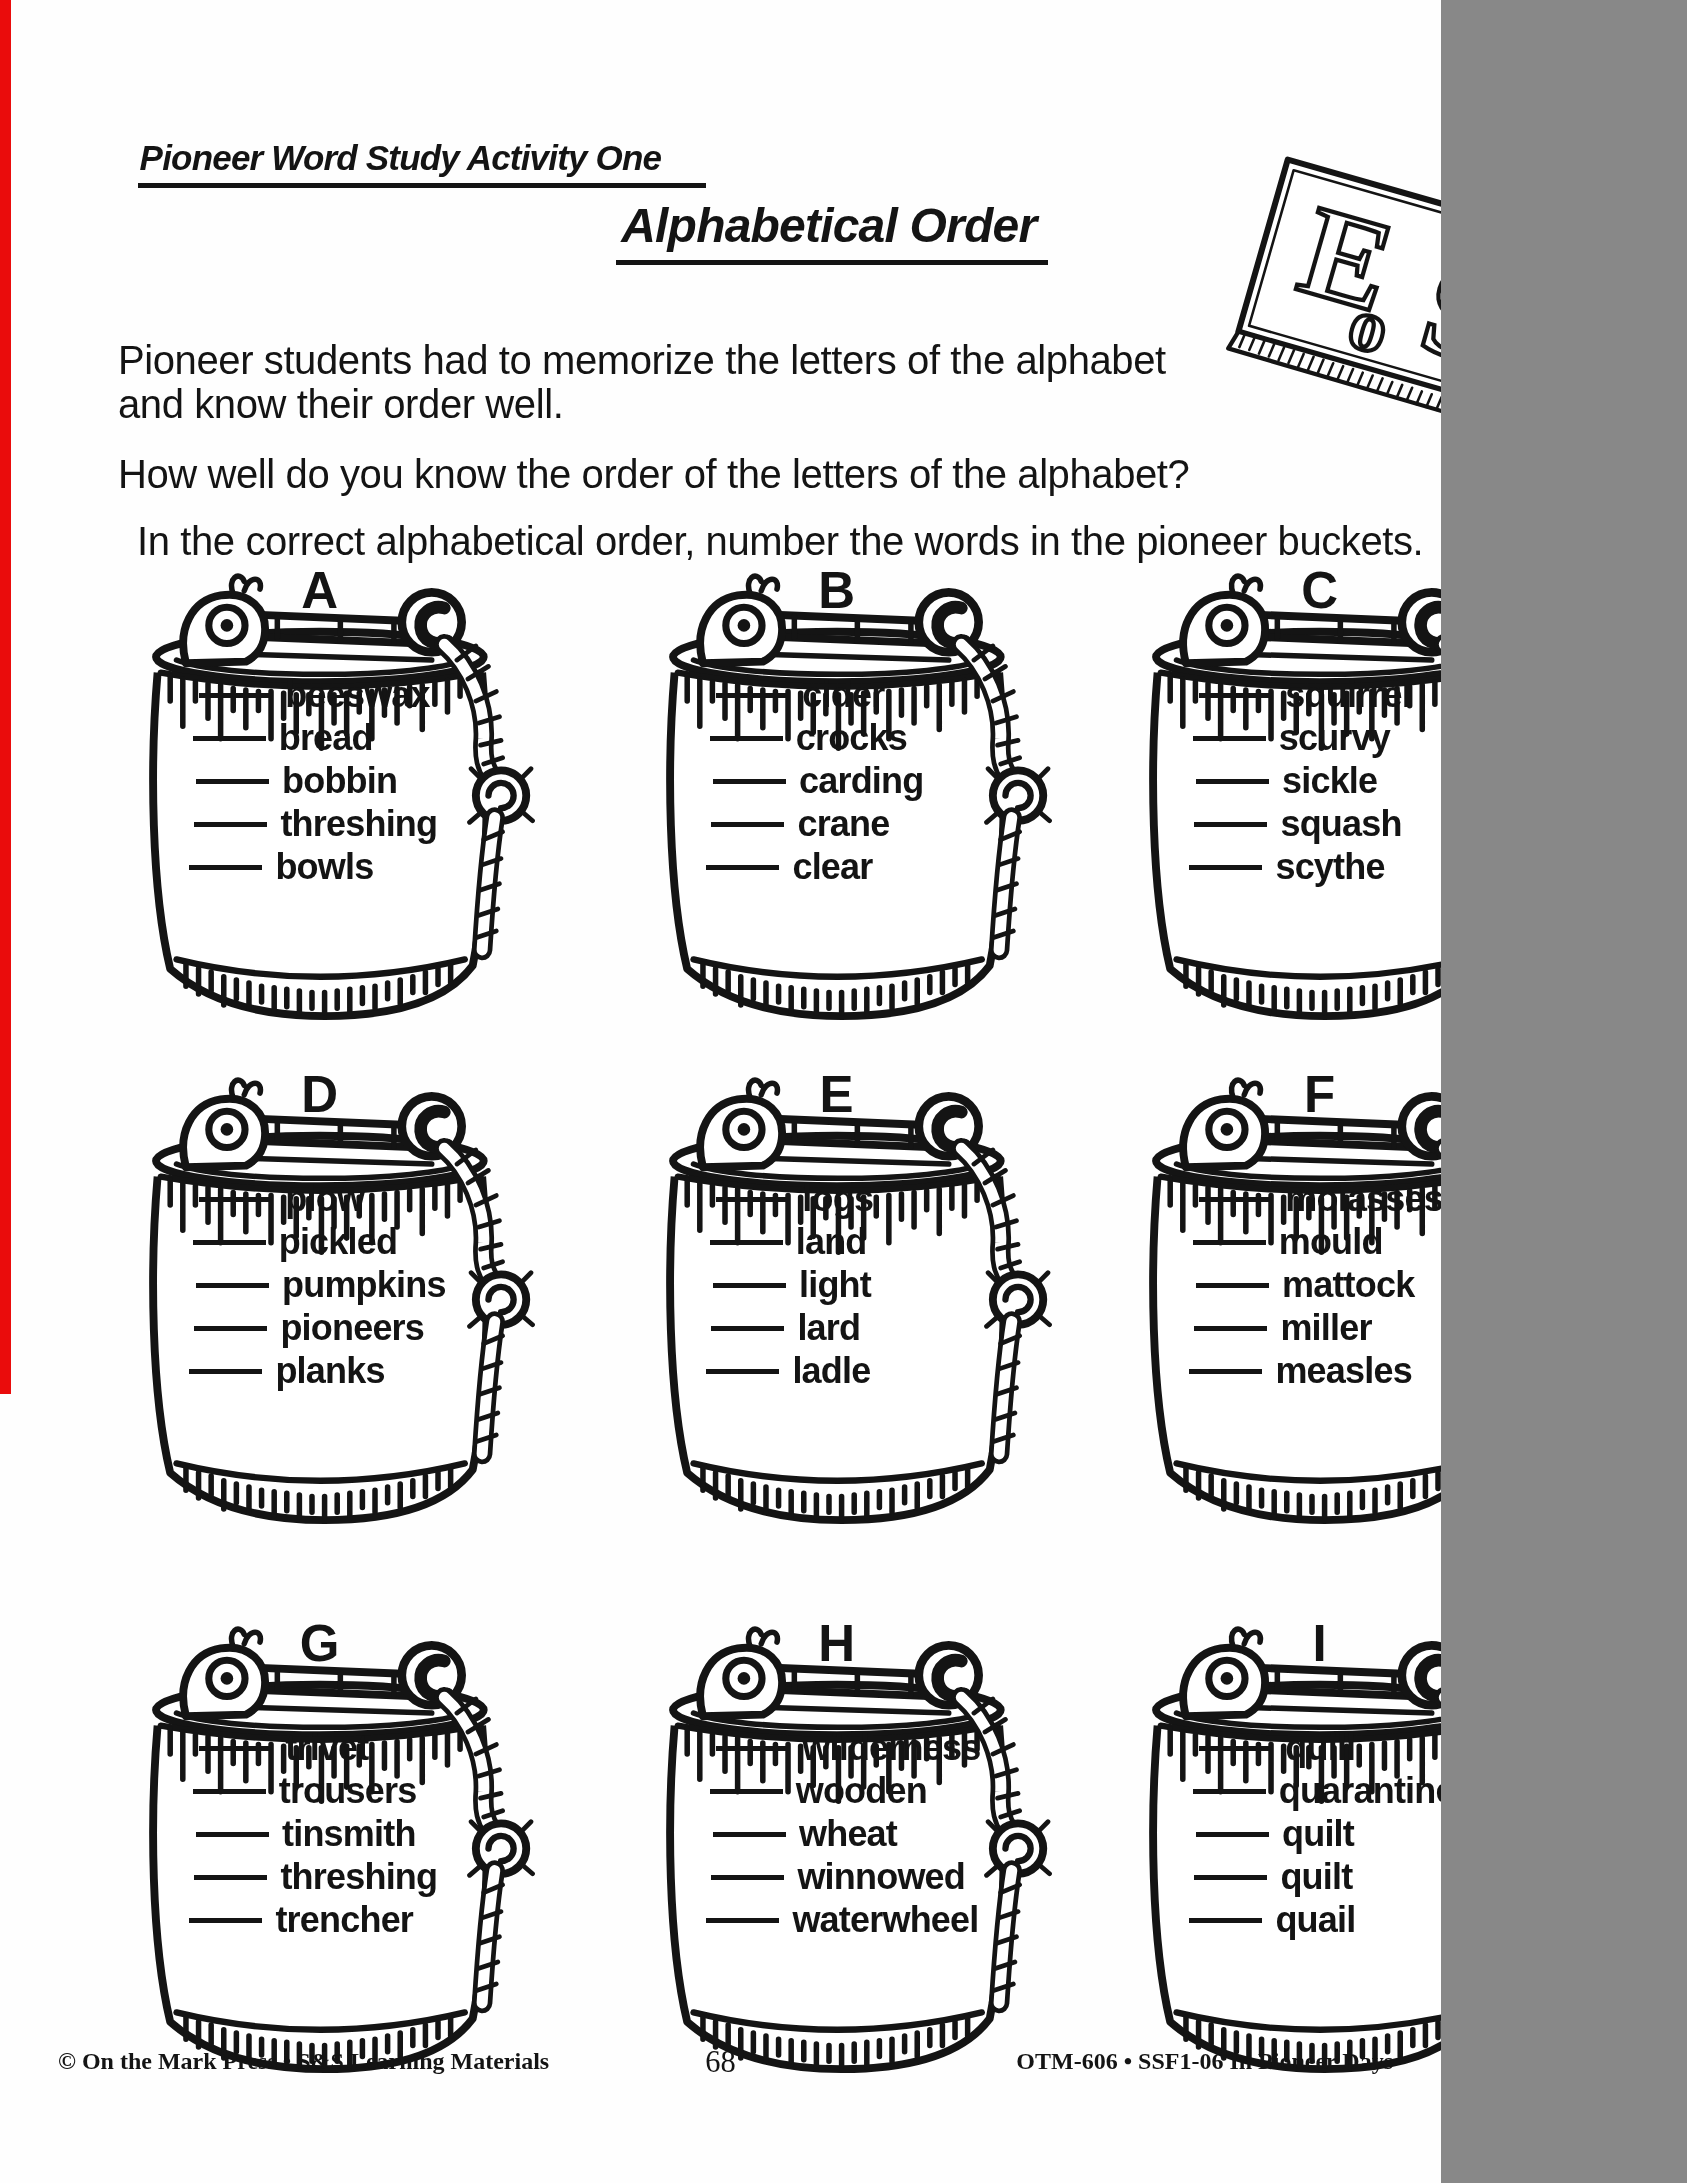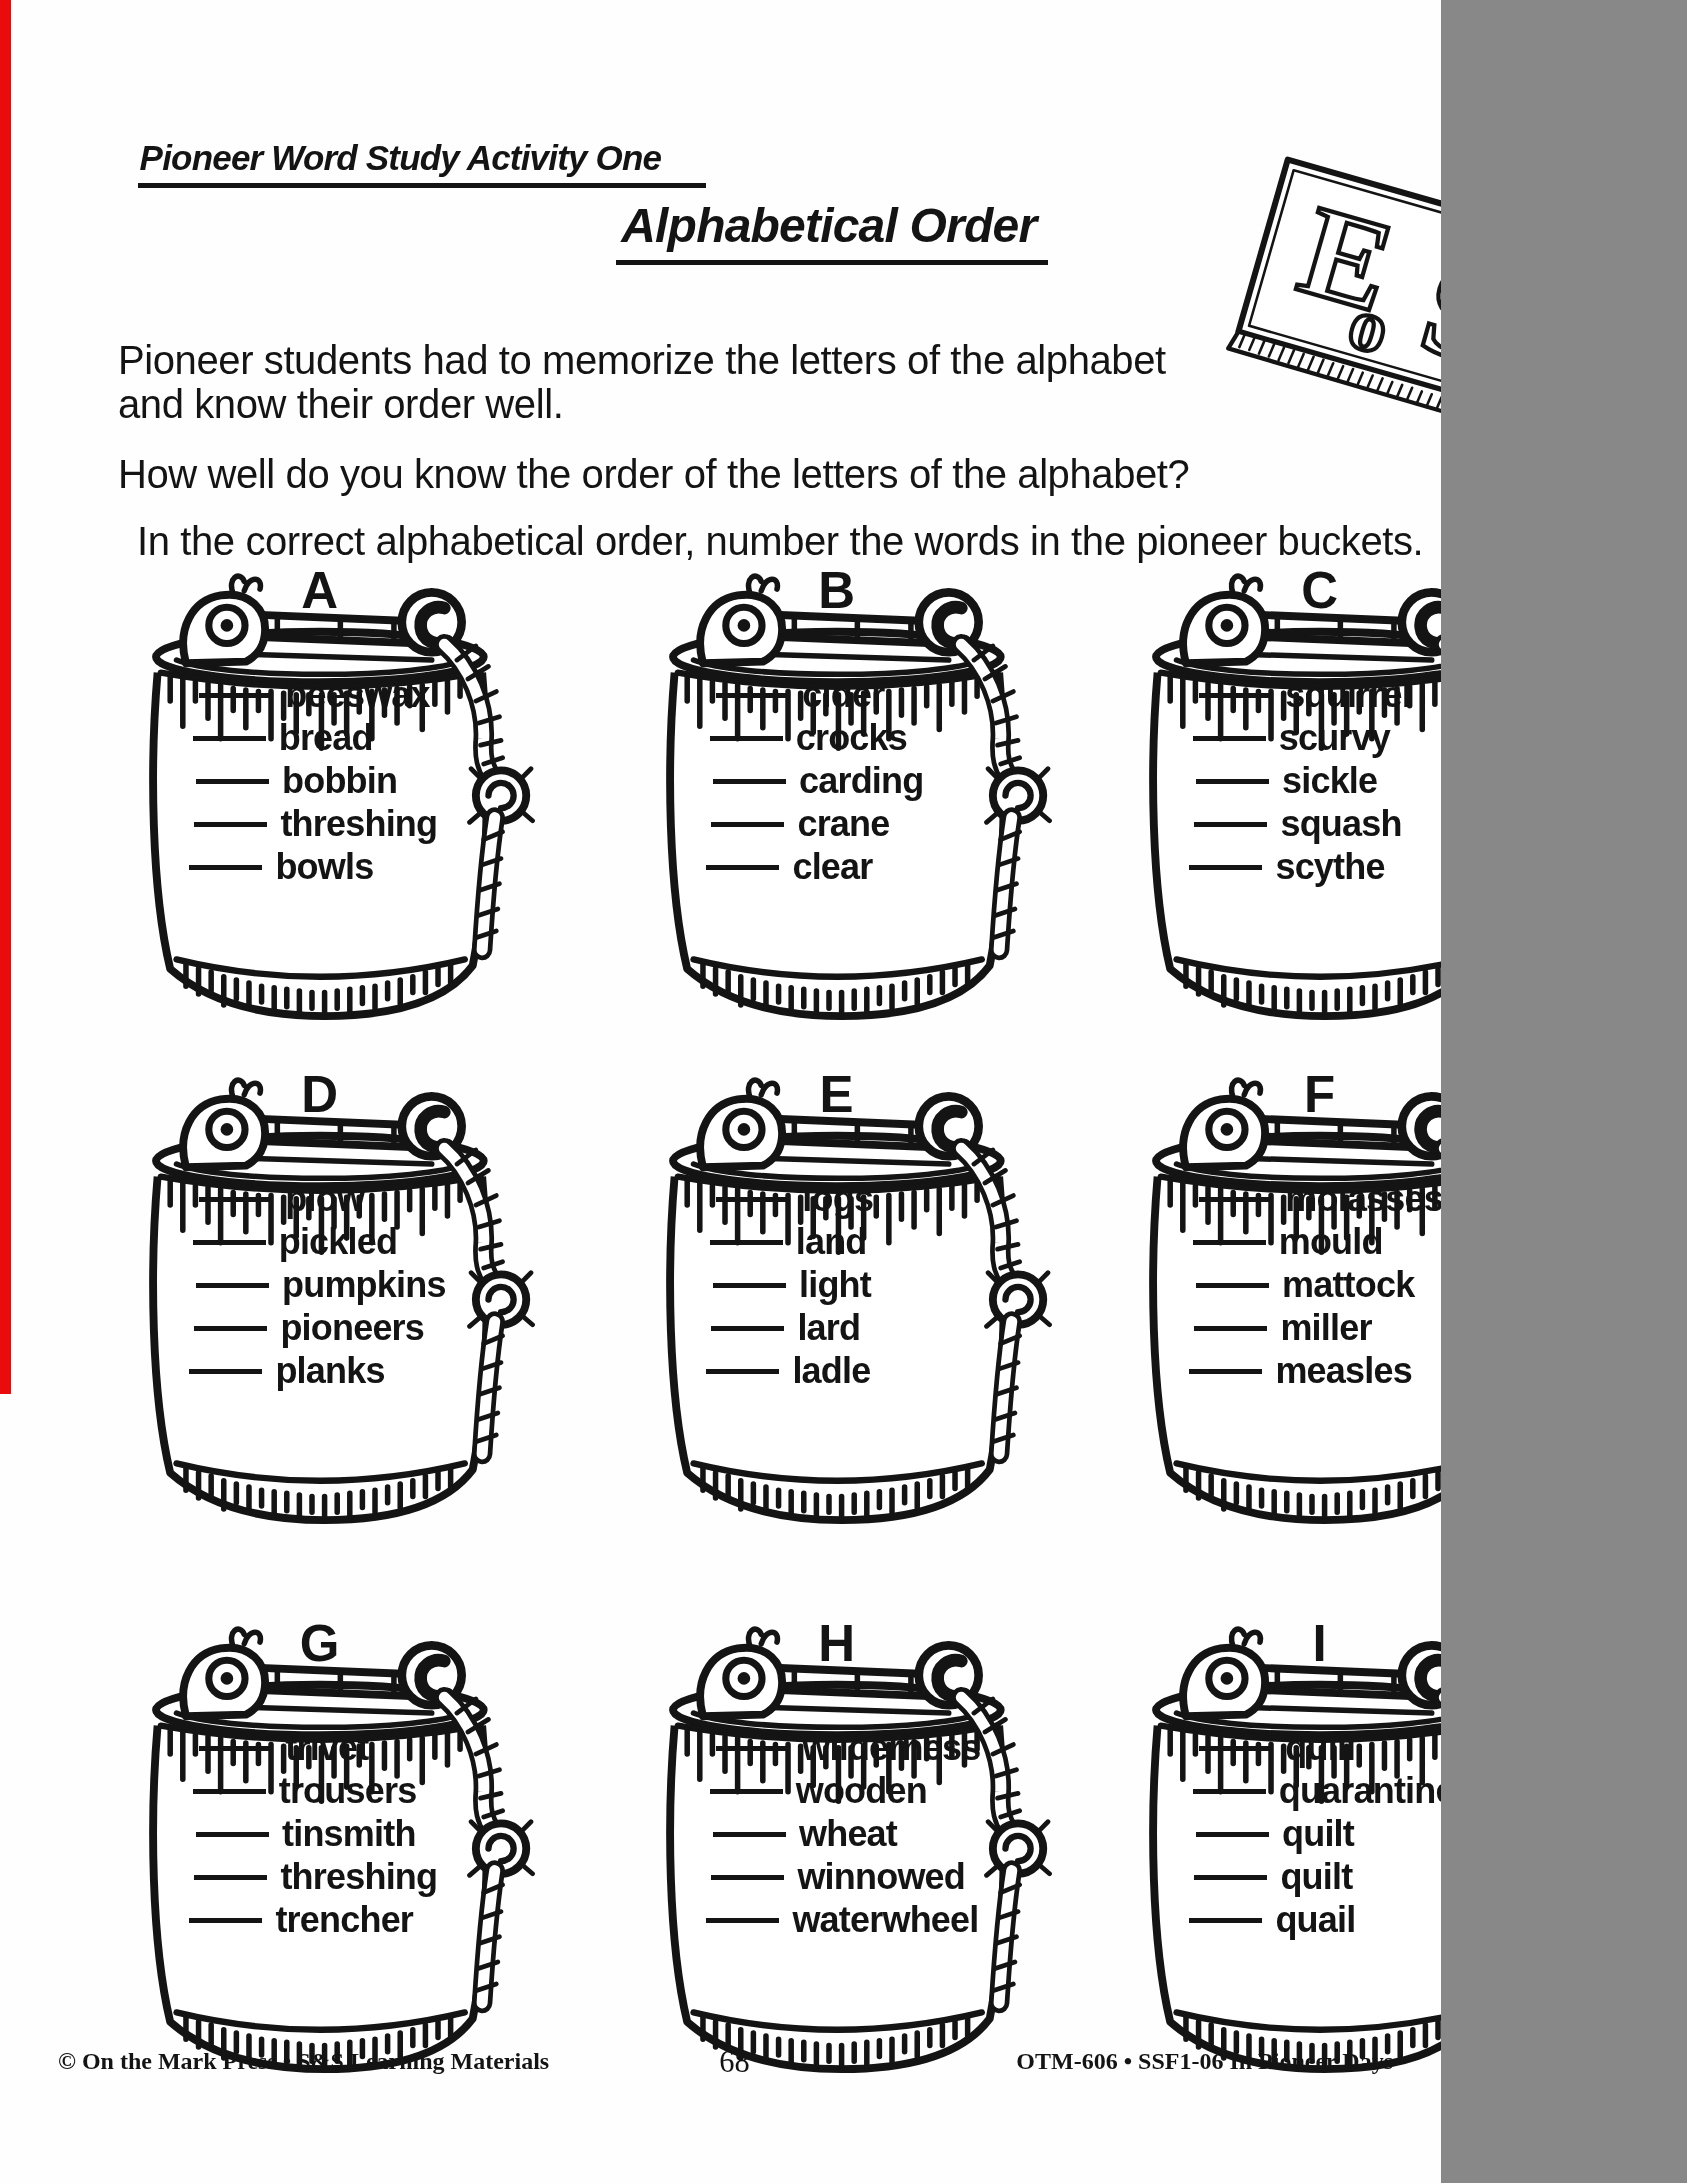--- a/index.html
+++ b/index.html
@@ -37,21 +37,21 @@
   .row:nth-child(4) .blank{margin-left:-1.6px;}
   .row:nth-child(5) .blank{margin-left:-6.6px;}
   .word{margin-left:13px;margin-bottom:1.6px;font-size:36px;font-weight:bold;
         letter-spacing:-0.8px;line-height:1;white-space:nowrap;}
 
   .bk{stroke:#141414;fill:none;stroke-linecap:round;stroke-linejoin:round;}
   .bkf{stroke:#141414;fill:#ffffff;stroke-linejoin:round;}
 
   .footer{position:absolute;top:2048px;font-family:"Liberation Serif",serif;font-size:24px;}
   #footer-left{left:58px;font-weight:bold;}
-  #footer-page{left:0;width:100%;text-align:center;font-size:30.5px;font-weight:normal;top:2045px;padding-left:14px;}
+  #footer-page{left:0;width:100%;text-align:center;font-size:30.5px;font-weight:normal;top:2045px;}
   #footer-right{right:48px;font-weight:bold;}
 </style>
 </head>
 <body>
 
 <div id="page">
   <div id="red-edge"></div>
 
   <div class="hdr">
     <span>Pioneer Word Study Activity One</span>

